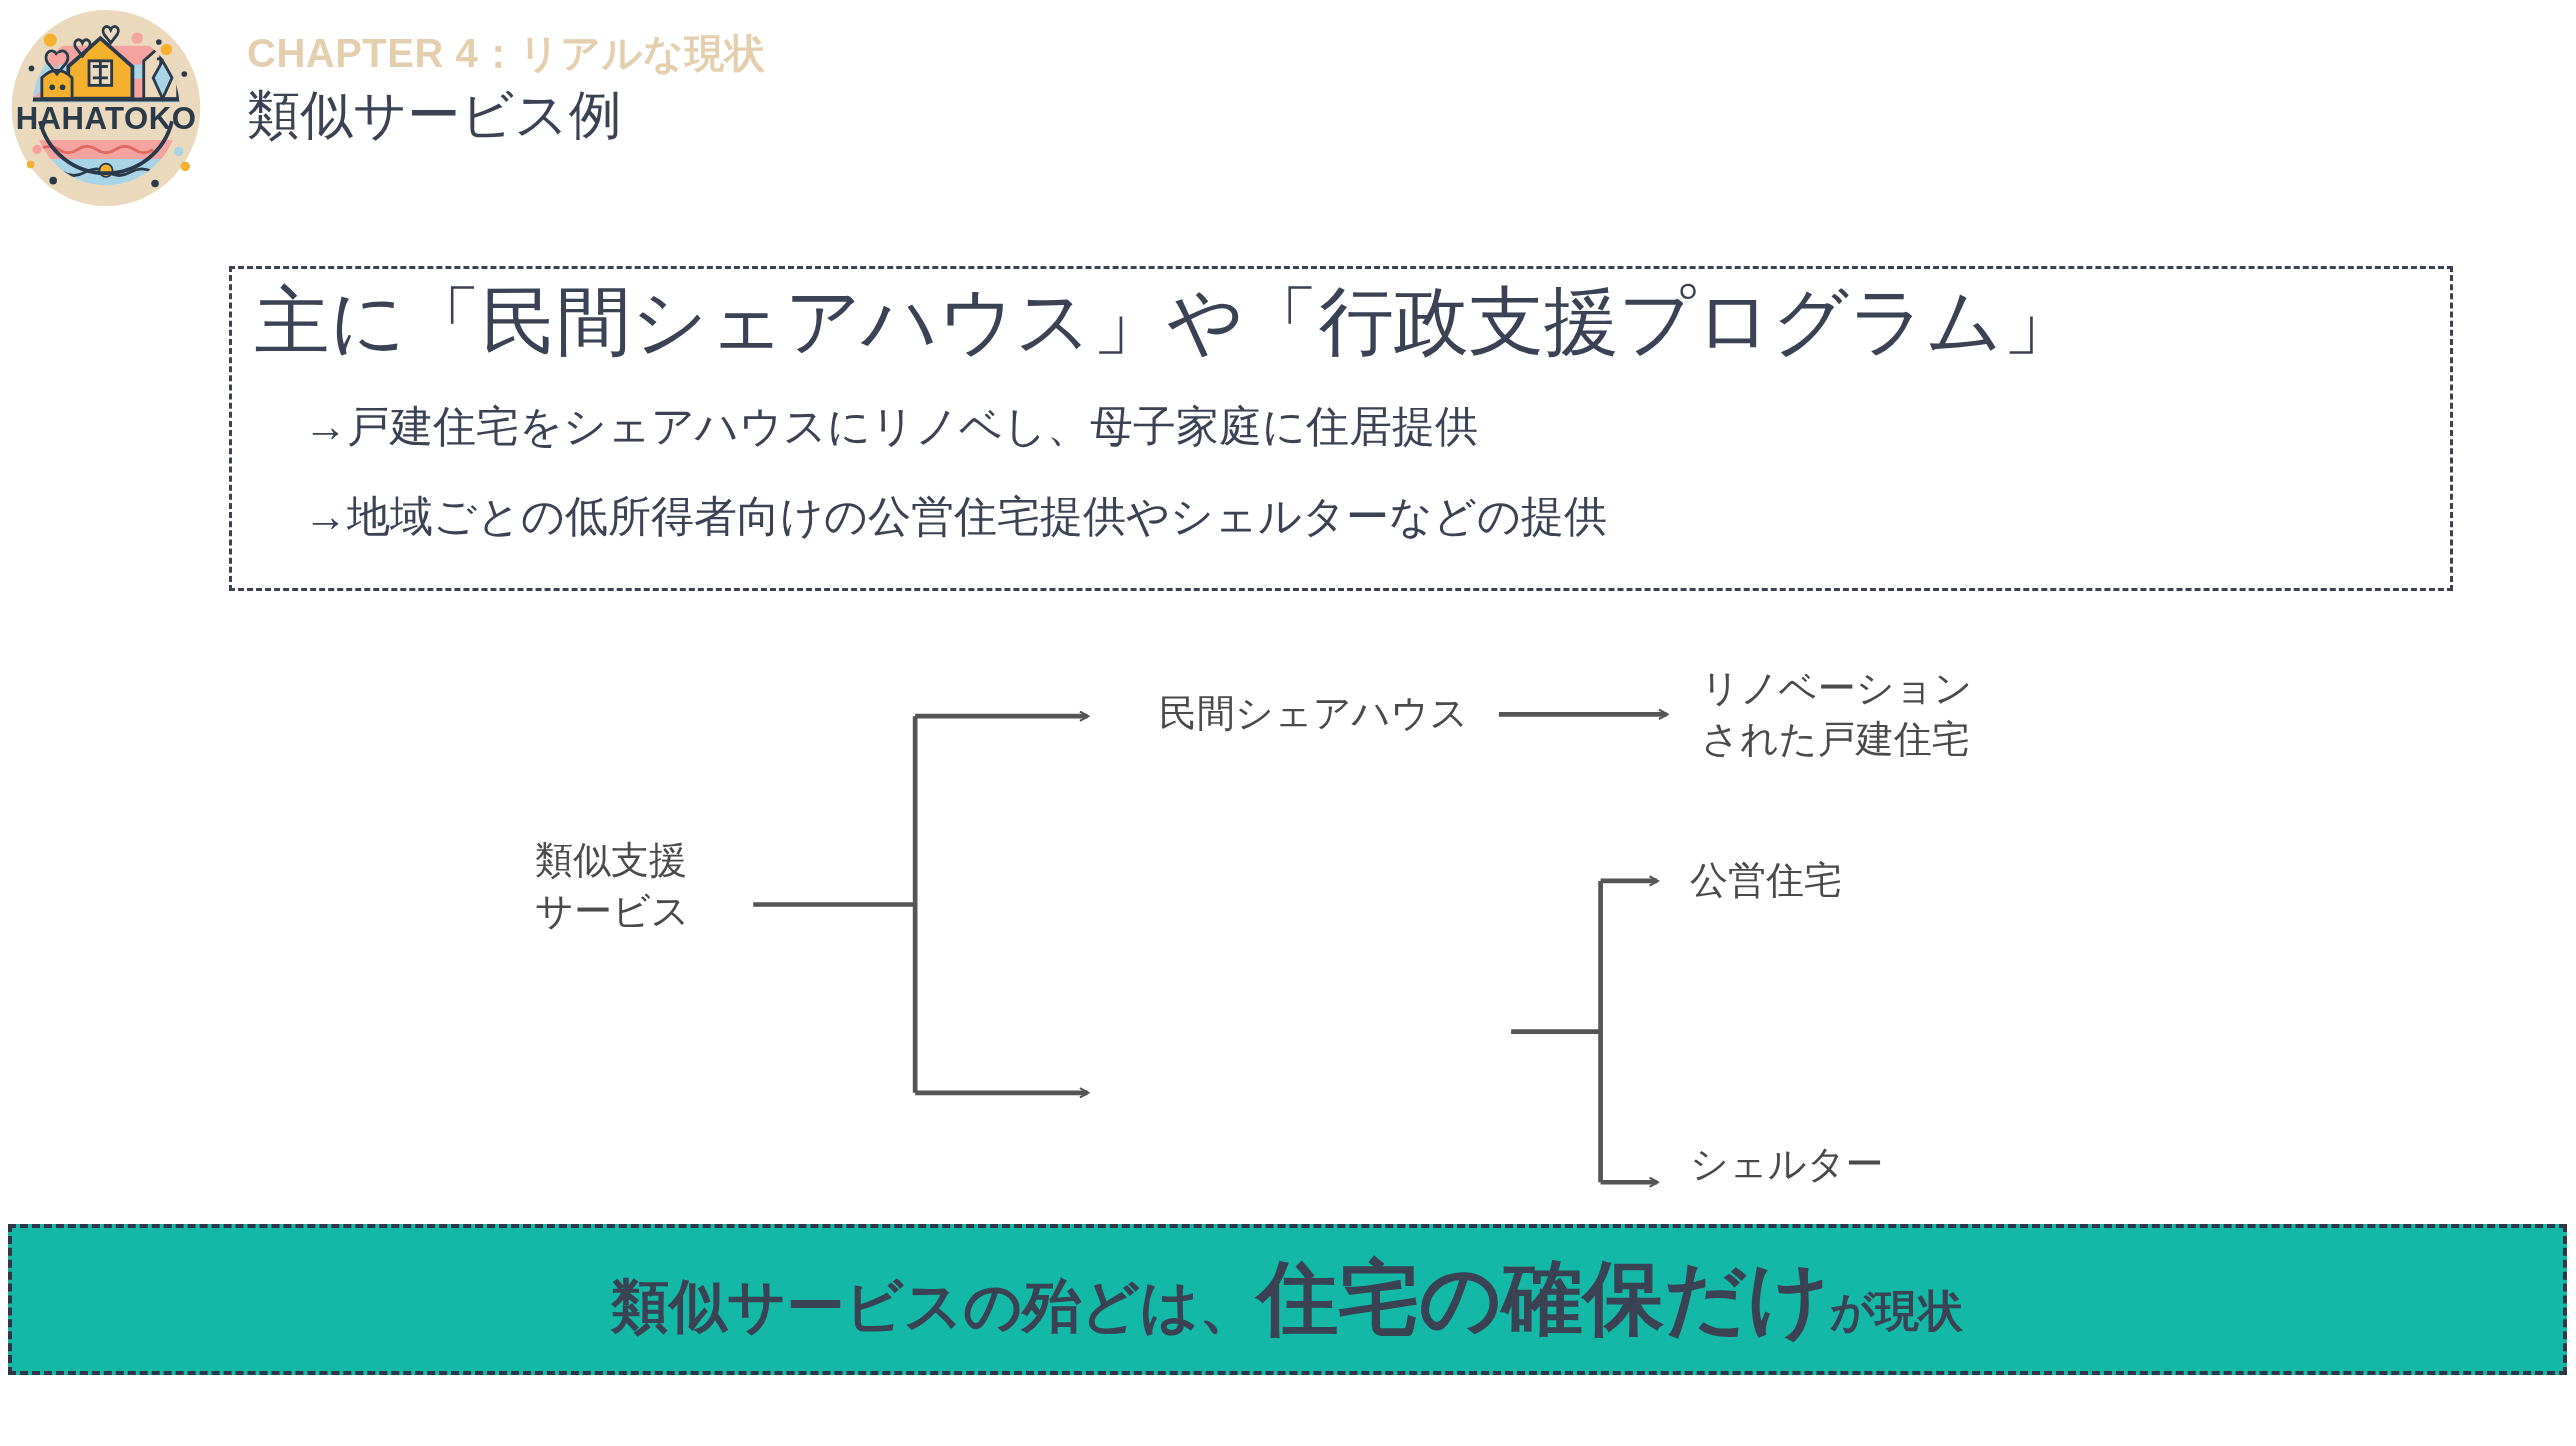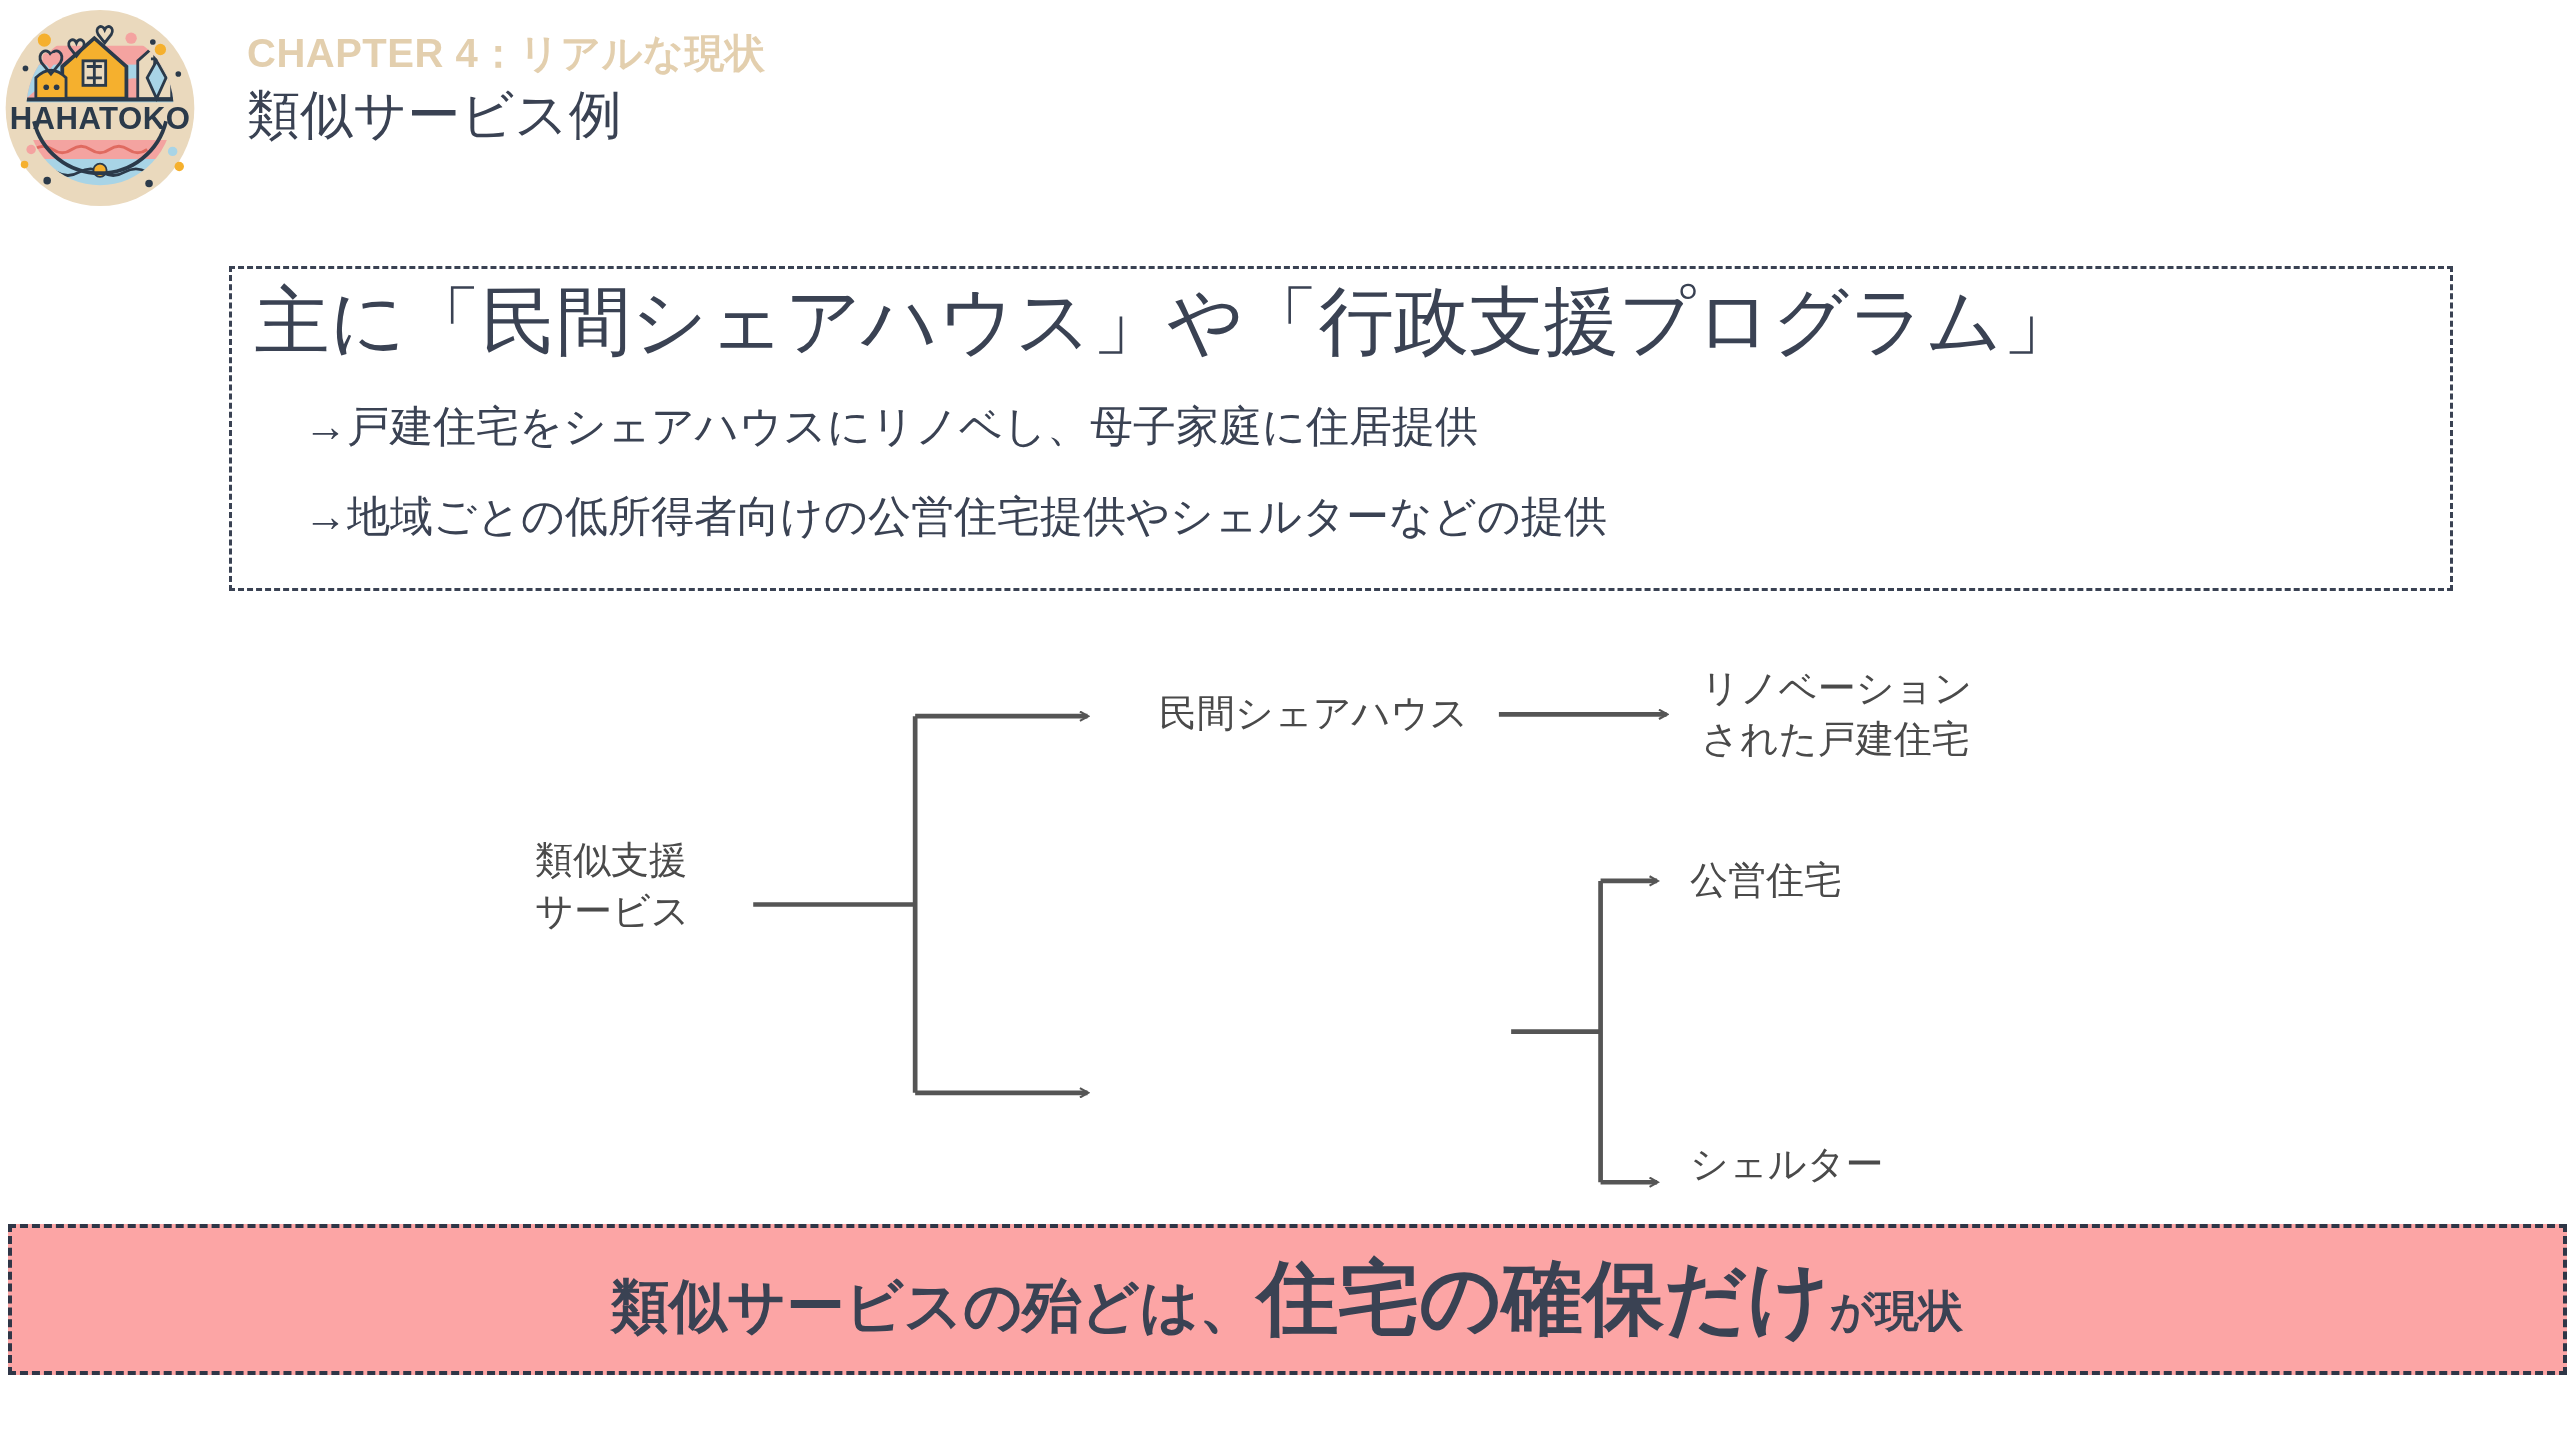--- a/index.html
+++ b/index.html
@@ -20,21 +20,21 @@
   
   .header {
     position: absolute;
     left: 0;
     top: 0;
     width: 2576px;
     height: 217px;
   }
   .logo-wrap {
     position: absolute;
-    left: 0;
+    left: 6px;
     top: 7.5px;
     width: 200px;
     height: 200px;
     text-align: center;
   }
   .logo-svg { display: block; width: 200px; height: 200px; }
 
   .header-texts {
     position: absolute;
     left: 247px;
@@ -111,21 +111,21 @@
   .node.public-house{ left: 1690px; top: 954px; }
   .node.shelter     { left: 1690px; top: 1133px; }
 
   
   .banner {
     position: absolute;
     left: 7.5px;
     top: 1224px;
     width: 2559px;
     height: 151px;
-    background: #fca5a5;
+    background: #14b8a6;
     border: 4.7px dashed #2f3647;
     box-sizing: border-box;
     display: flex;
     align-items: center;
     justify-content: center;
   }
   .banner-inner {
     display: flex;
     align-items: baseline;
     color: #3a4253;

